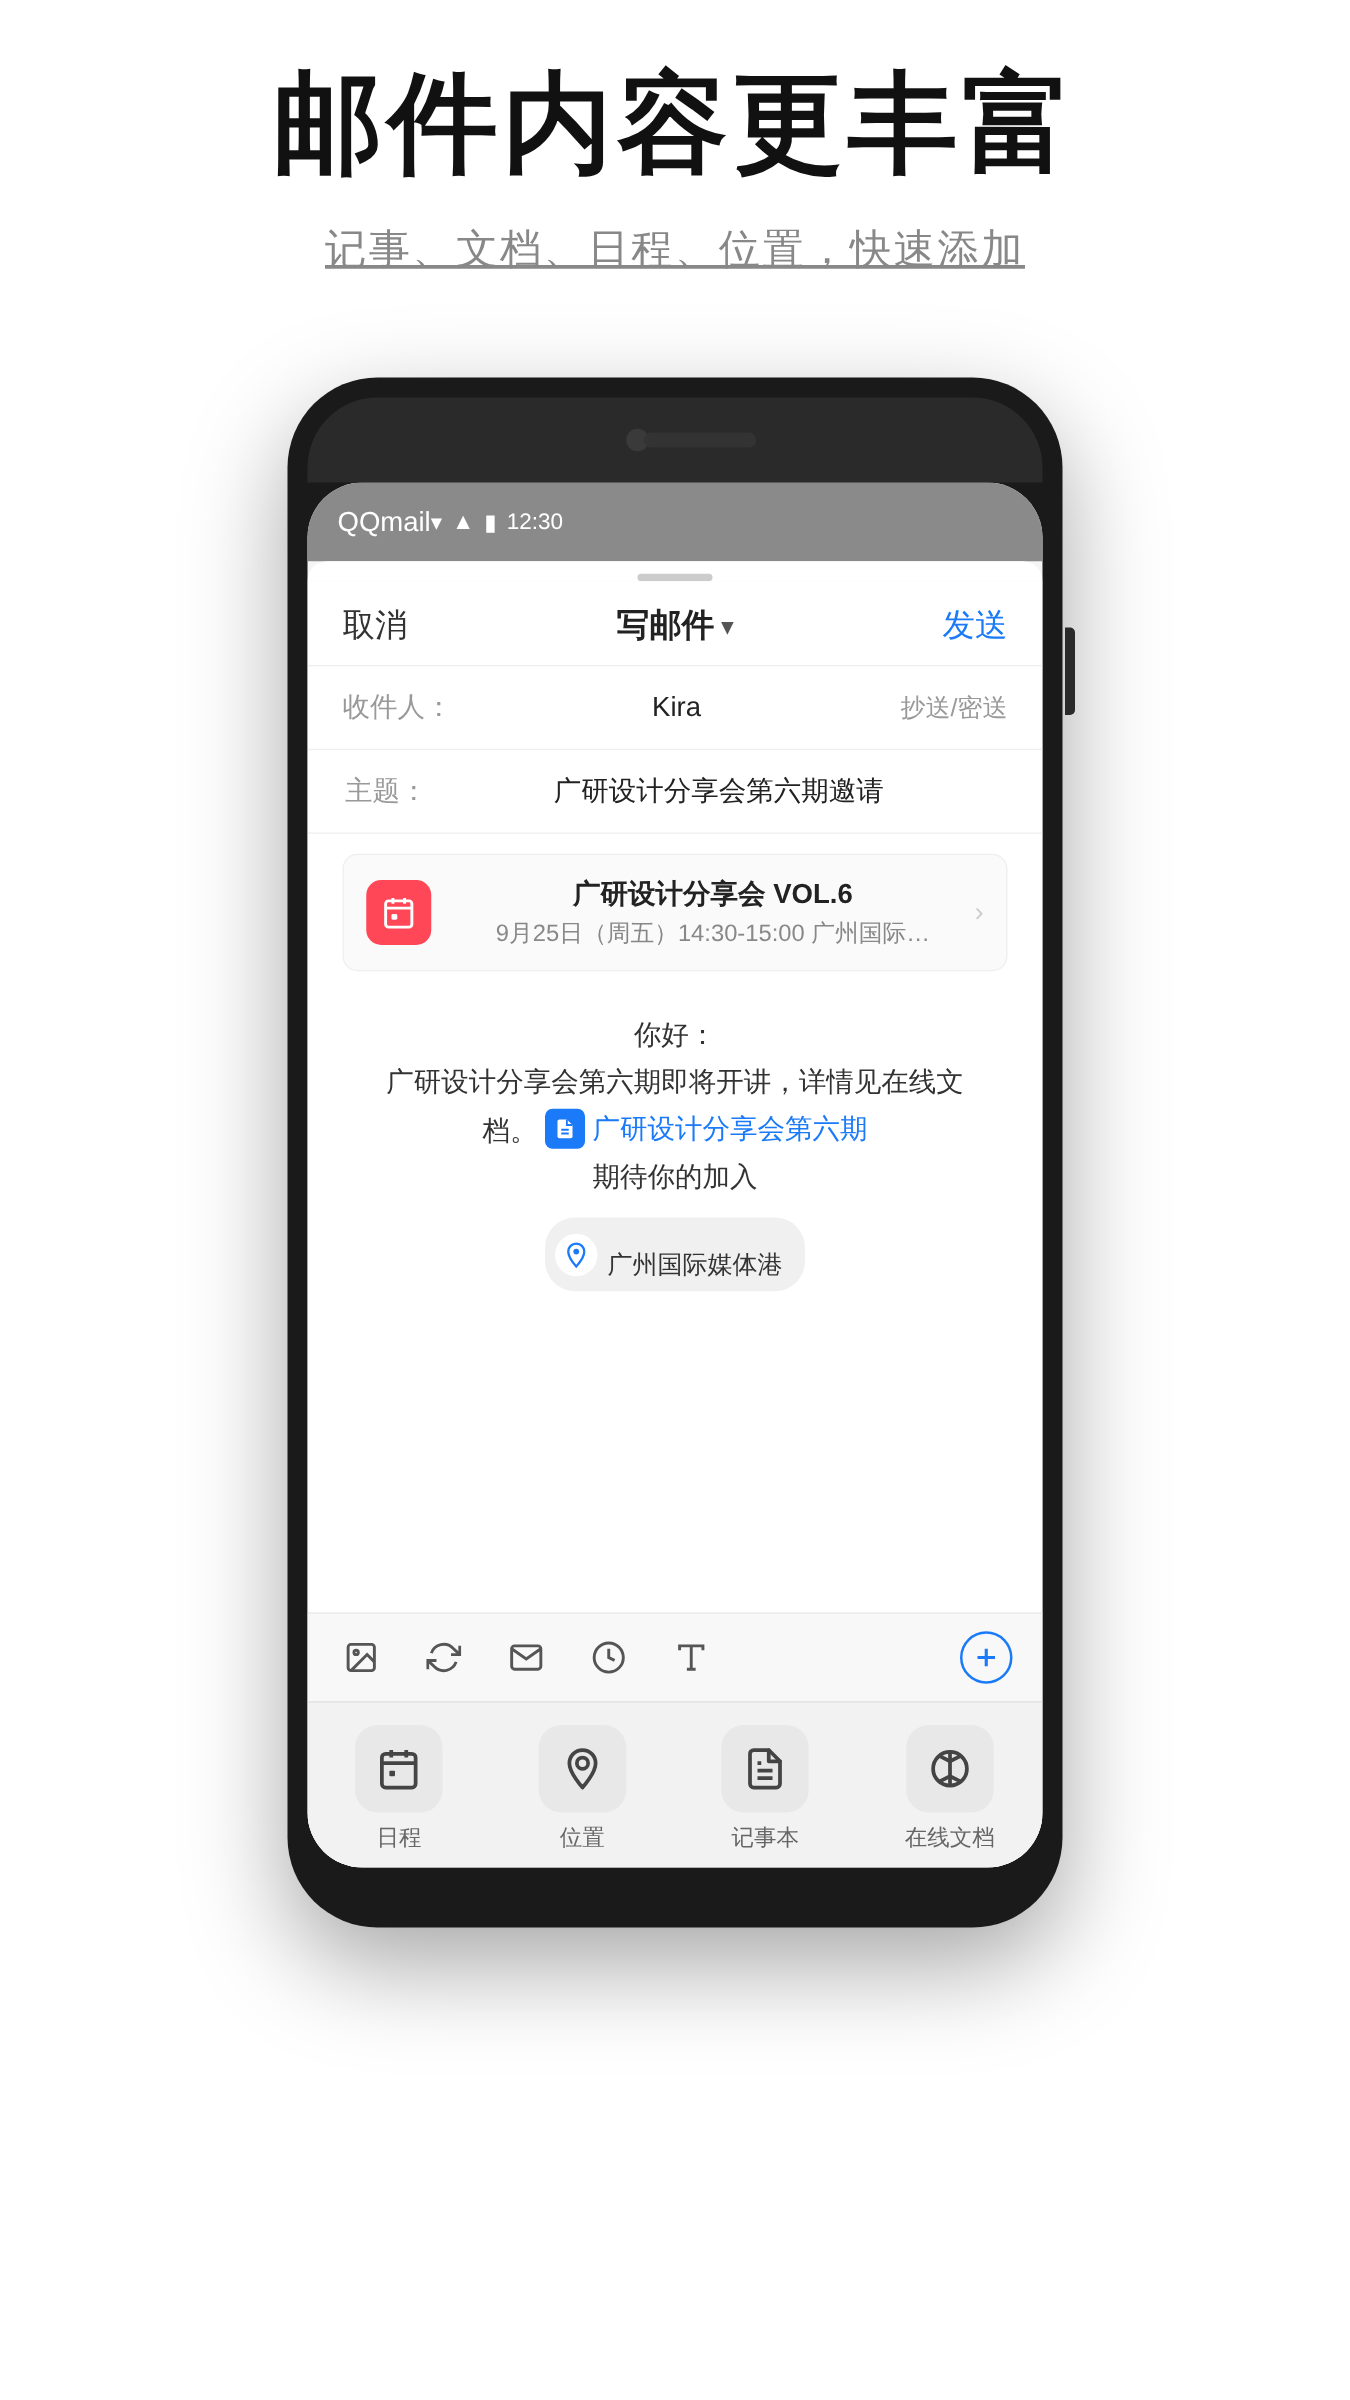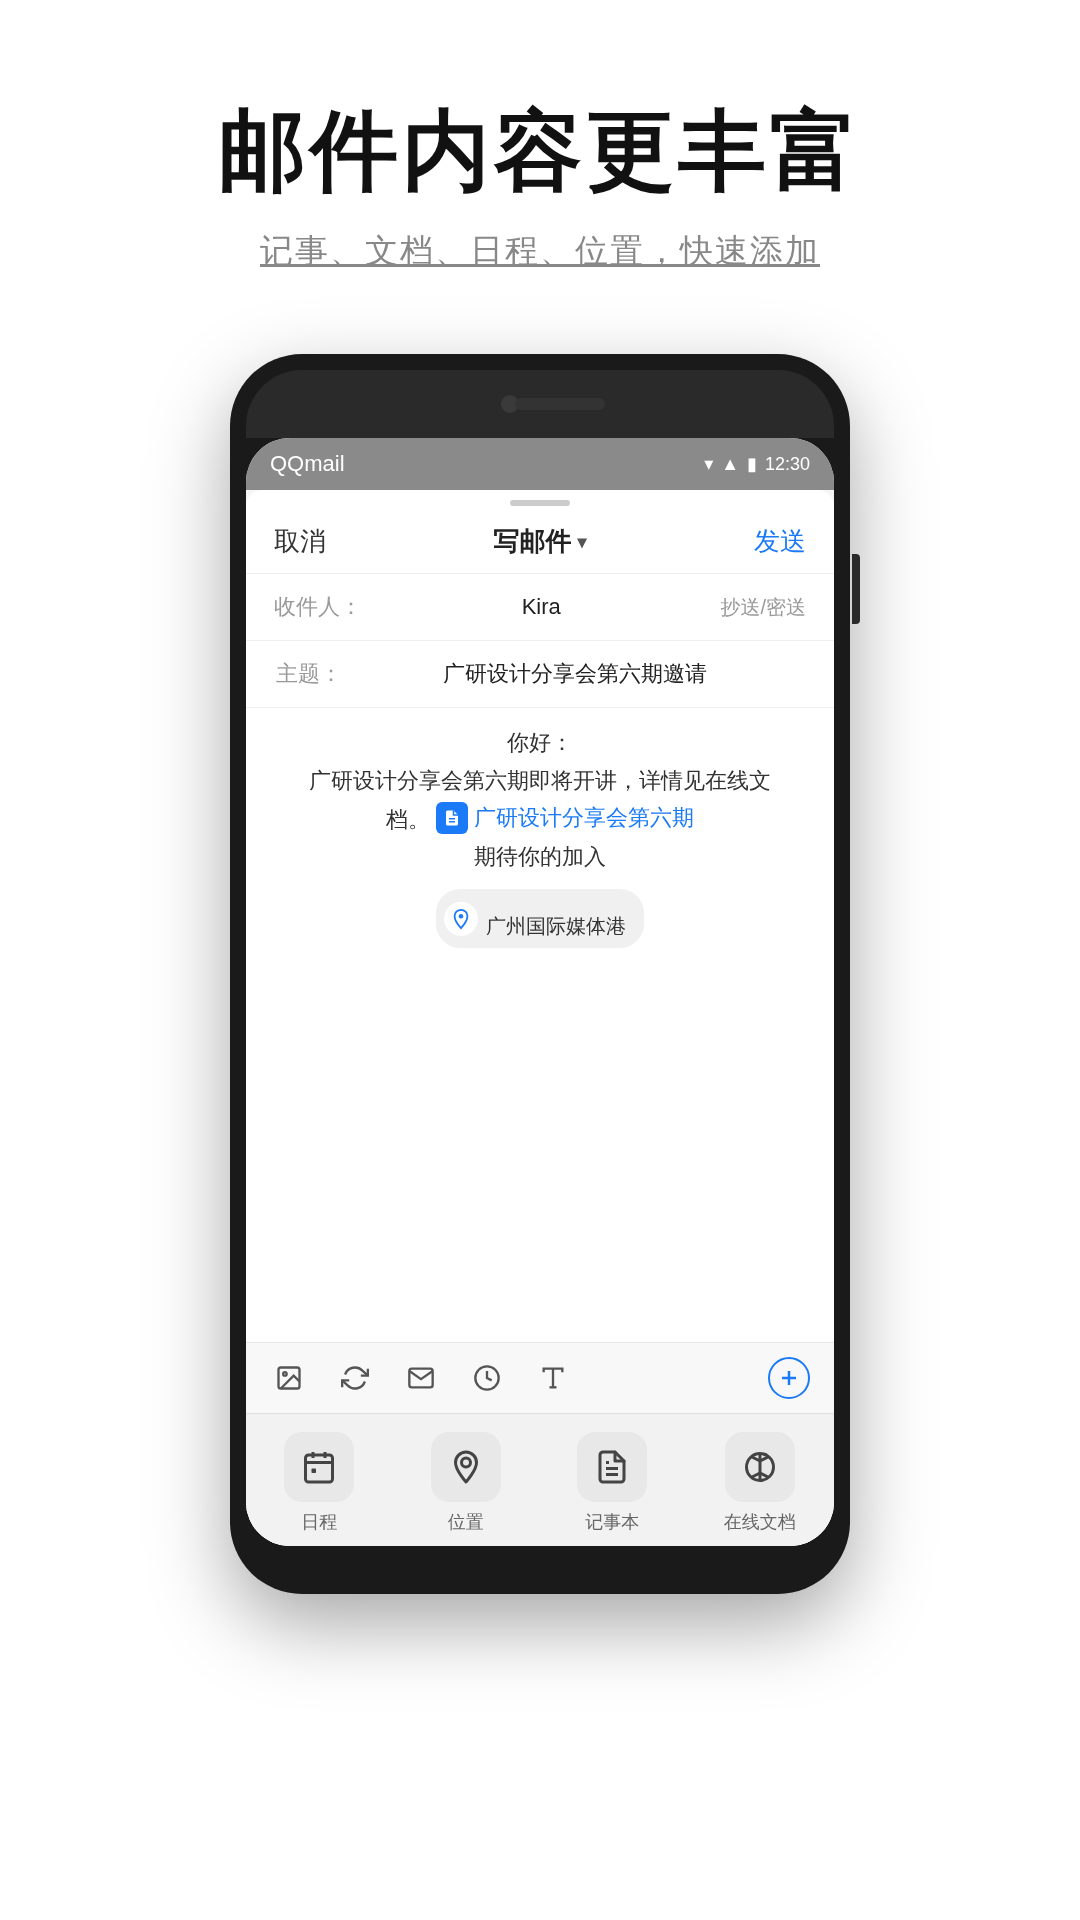--- a/index.html
+++ b/index.html
@@ -8,21 +8,21 @@
       height: 1920px;
       background: #ffffff;
       font-family: -apple-system, 'PingFang SC', 'Helvetica Neue', sans-serif;
       overflow: hidden;
       position: relative;
     }
 
     
     .hero-section {
       text-align: center;
-      padding-top: 100px;
+      padding-top: 48px;
       padding-bottom: 60px;
     }
     .hero-title {
       font-size: 88px;
       font-weight: 900;
       color: #111111;
       line-height: 1.15;
       letter-spacing: 4px;
     }
     .hero-subtitle {
@@ -96,24 +96,23 @@
       border-radius: 44px;
       overflow: hidden;
       height: 1108px;
       display: flex;
       flex-direction: column;
     }
 
     
     .status-bar {
       background: #8a8a8a;
-      height: 52px;
-      display: flex;
-      align-items: center;
-      justify-content: space-between;
+      height: 63px;
+      display: flex;
+      align-items: center;
       padding: 0 24px;
       flex-shrink: 0;
     }
     .status-app-name {
       color: #ffffff;
       font-size: 22px;
       font-weight: 500;
     }
     .status-icons {
       display: flex;
@@ -439,20 +438,36 @@
           <span class="field-value">Kira</span>
           <span class="field-cc">抄送/密送</span>
         </div>
 
 
         <div class="email-field">
           <span class="field-label">主题：</span>
           <span class="field-value">广研设计分享会第六期邀请</span>
         </div>
 
+        <div class="event-card">
+          <div class="event-icon-wrap">
+            <svg viewBox="0 0 24 24">
+              <rect x="3" y="4" width="18" height="18" rx="2" fill="none" stroke="white" stroke-width="2"></rect>
+              <line x1="3" y1="9" x2="21" y2="9" stroke="white" stroke-width="2"></line>
+              <line x1="8" y1="2" x2="8" y2="6" stroke="white" stroke-width="2"></line>
+              <line x1="16" y1="2" x2="16" y2="6" stroke="white" stroke-width="2"></line>
+              <rect x="7" y="13" width="4" height="4" fill="white" rx="1"></rect>
+            </svg>
+          </div>
+          <div class="event-info">
+            <div class="event-title">广研设计分享会 VOL.6</div>
+            <div class="event-detail">9月25日（周五）14:30-15:00  广州国际…</div>
+          </div>
+          <span class="event-chevron">›</span>
+        </div>
 
         <div class="email-body">
           <div class="body-text">
             <span>你好：</span><br>
             <span>广研设计分享会第六期即将开讲，详情见在线文</span><br>
             <span>档。</span>
             <span class="doc-link">
               <span class="doc-icon">
                 <svg viewBox="0 0 24 24">
                   <path d="M14 2H6a2 2 0 00-2 2v16a2 2 0 002 2h12a2 2 0 002-2V8z" fill="white"></path>

